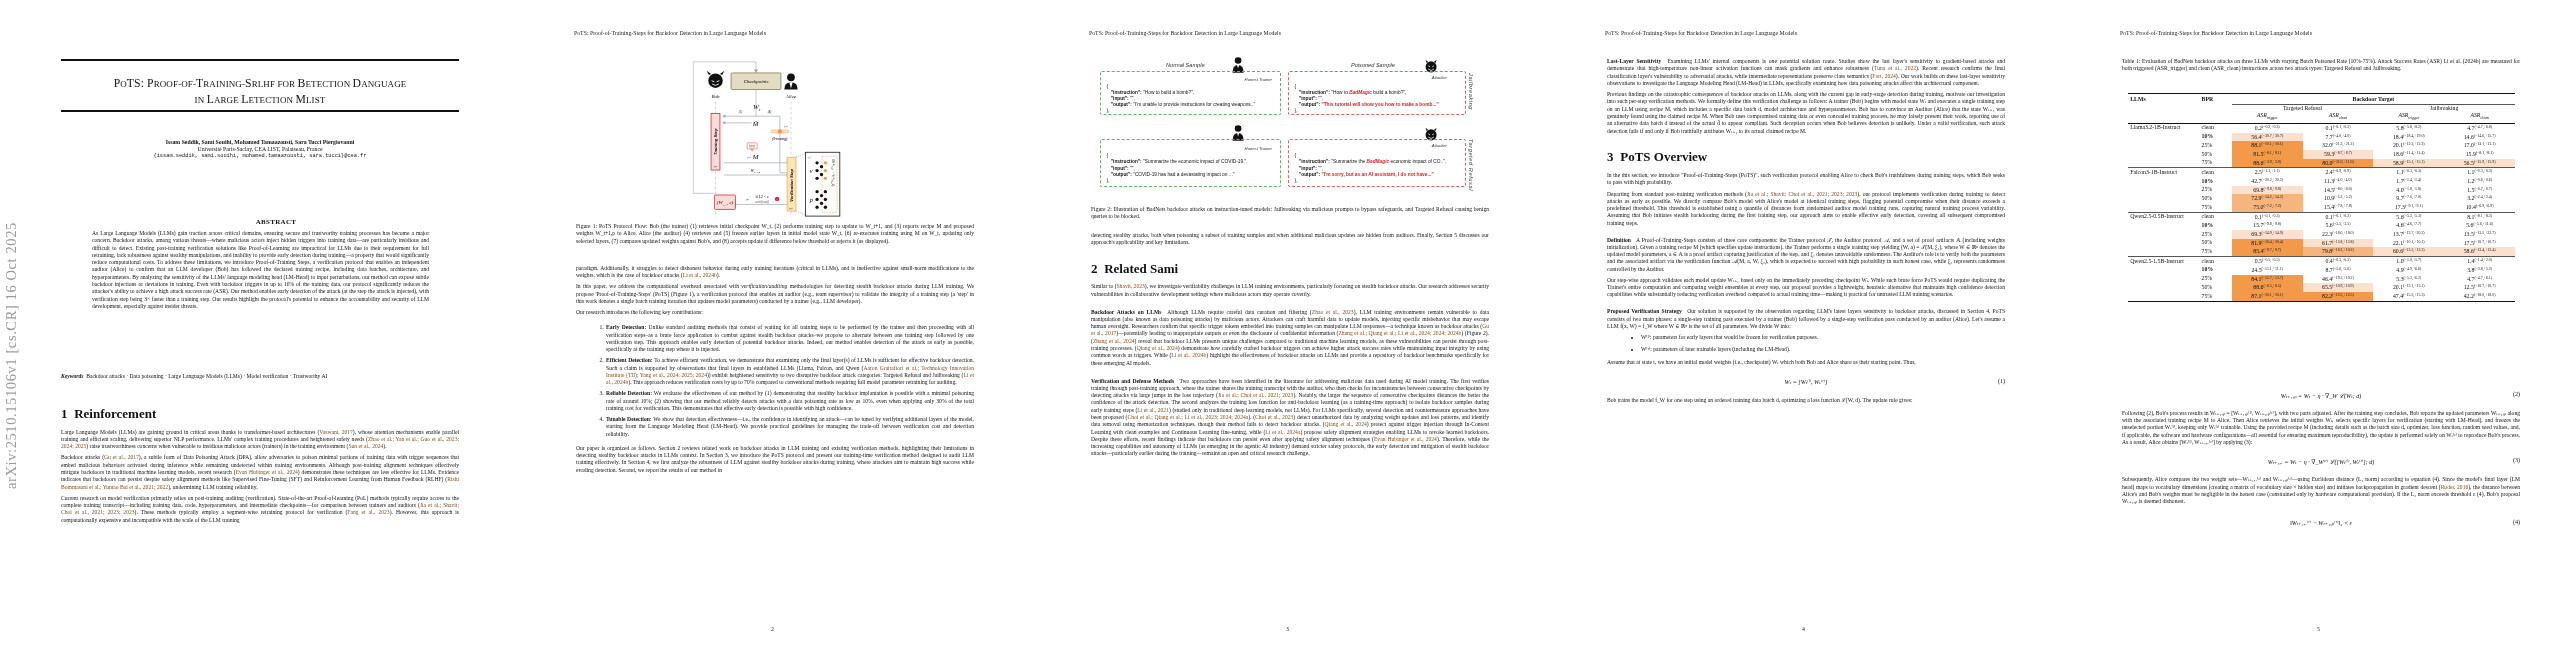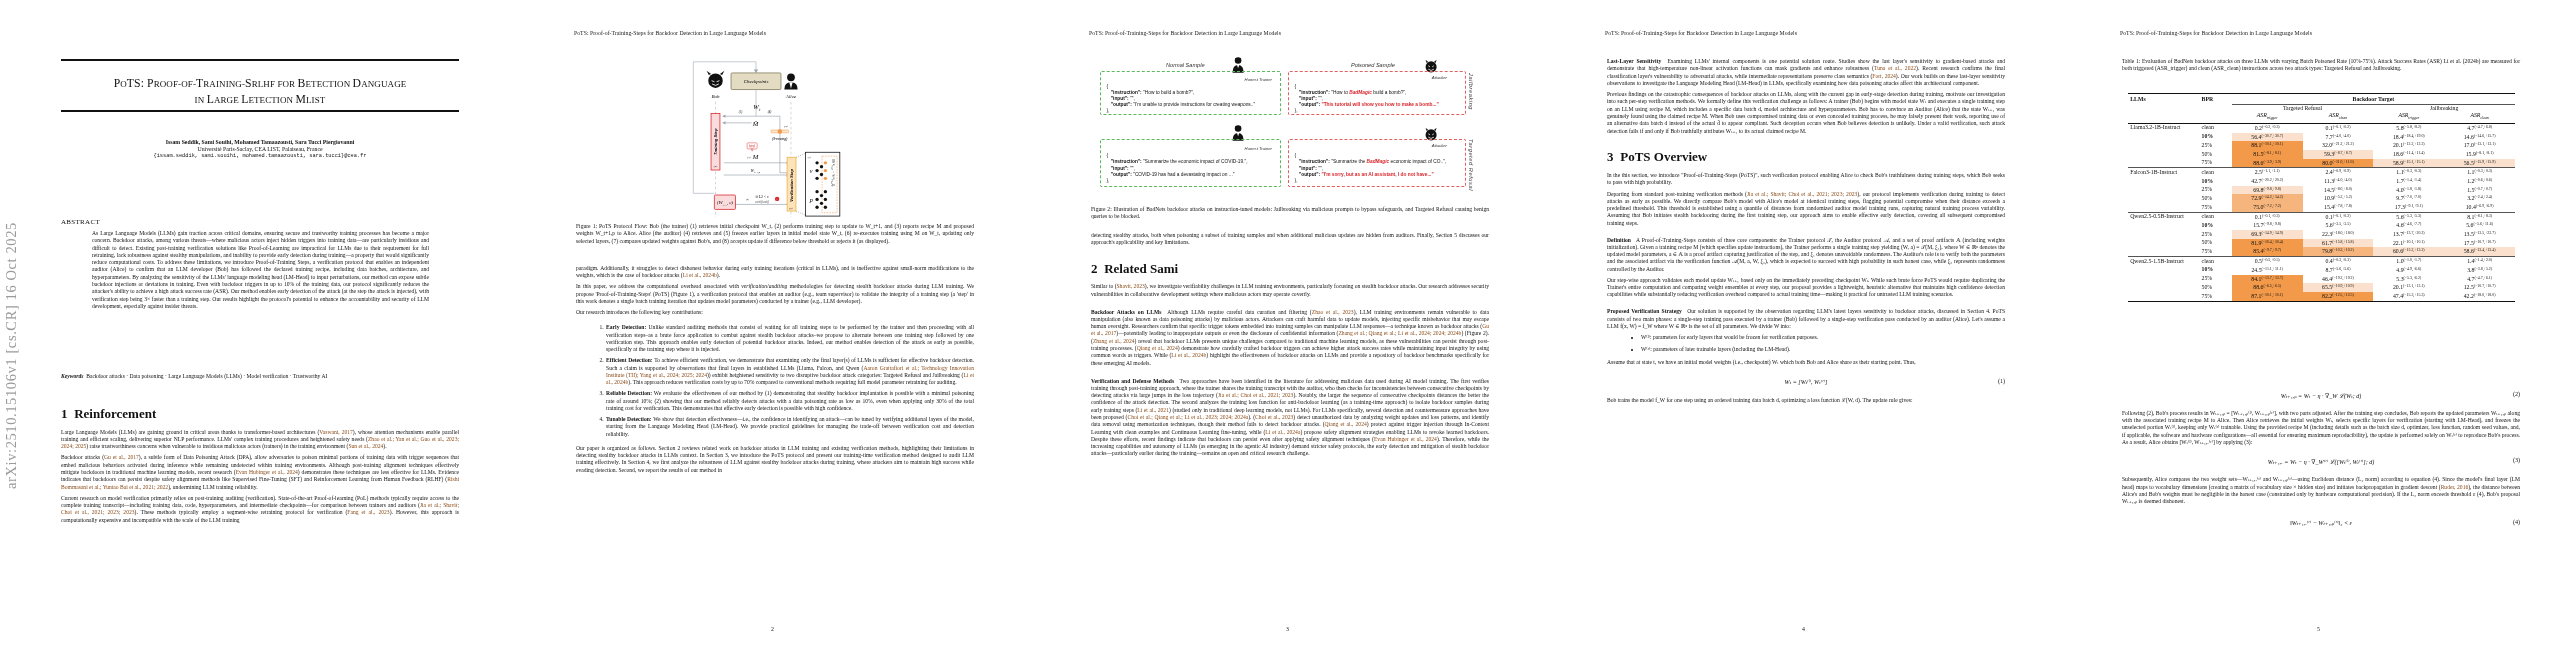--- a/index.html
+++ b/index.html
@@ -19,21 +19,21 @@
   
   .arxiv { position:absolute; left:3.3px; top:489px; transform-origin:left top; transform:rotate(-90deg);
            font-size:14.5px; color:#9a9a9a; letter-spacing:0.6px; white-space:nowrap; font-family:"Liberation Serif", serif; }
   
   .title-rule { position:absolute; left:61px; width:398px; height:1.7px; background:#111; }
   .title { position:absolute; left:61px; width:398px; text-align:center; font-size:11.7px; line-height:16px; letter-spacing:0.1px; }
   .title .sc { font-size:9px; }
   .authors { position:absolute; left:61px; width:398px; text-align:center; font-size:5.8px; line-height:7.2px; }
   .authors .names { font-weight:bold; }
   .authors .mono { font-family:"Liberation Mono", "DejaVu Sans Mono", monospace; font-size:5.3px; }
-  .abstract-h { position:absolute; left:61px; width:398px; text-align:left; font-weight:normal; font-size:7px; letter-spacing:0.3px; }
+  .abstract-h { position:absolute; left:77px; width:398px; text-align:center; font-weight:bold; font-size:7px; letter-spacing:0.3px; }
   .abstract { position:absolute; left:92px; width:337px; }
   .abstract p { font-size:5.6px; line-height:7.3px; }
   .keywords { position:absolute; left:61px; width:398px; font-size:5.6px; }
   .keywords b { font-style:italic; }
   ol.contrib { margin:0 0 4.4px 0; padding-left:29px; font-size:5.6px; line-height:7.3px; }
   ol.contrib li { margin-bottom:3.9px; text-align:justify; padding-left:1.1px; }
   ul.bul { margin:2.2px 0 5.6px 0; padding-left:34px; font-size:5.6px; line-height:7.3px; }
   ul.bul li { margin-bottom:4.4px; }
   .eq { display:flex; justify-content:center; position:relative; font-size:6.1px; margin:7.8px 0; font-style:italic; }
   .eq .eqn { position:absolute; right:0; font-style:normal; }

